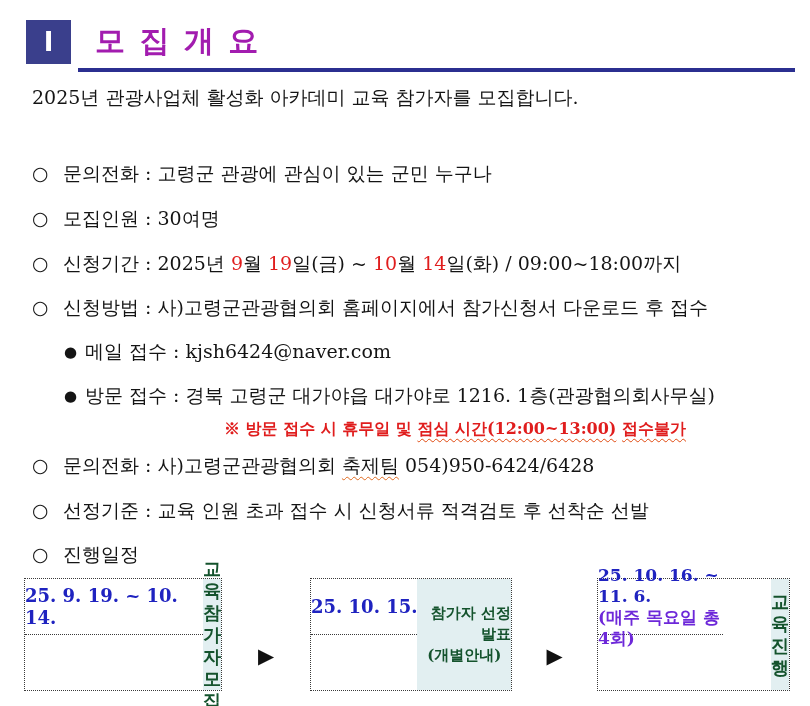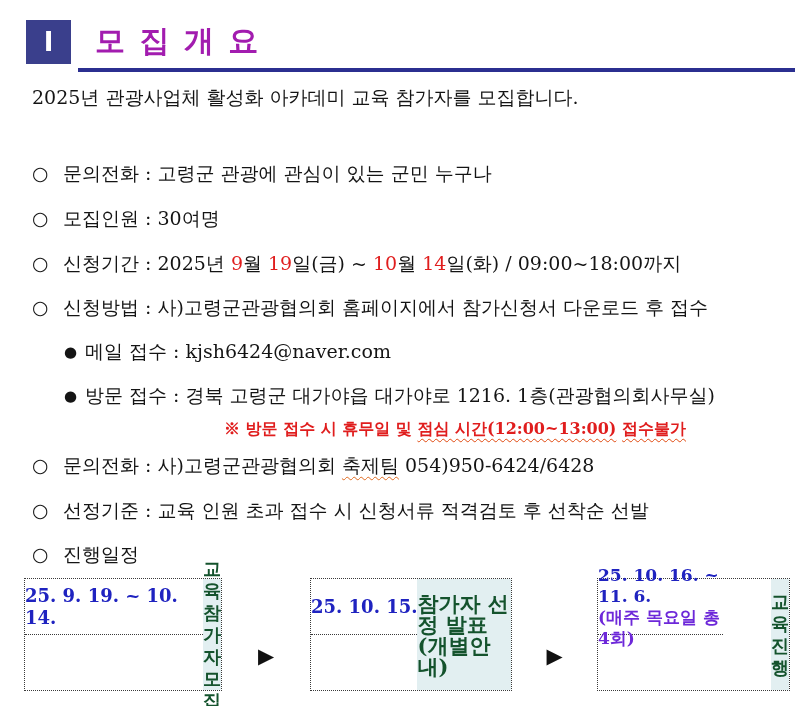--- a/index.html
+++ b/index.html
@@ -108,21 +108,21 @@
     </div>
 
     <div class="sched-gap gap-w1">
       <span class="sched-arrow">▶</span>
     </div>
 
     <div class="sched-box box-w2">
       <div class="sched-top">
         <span>25. 10. 15.</span>
       </div>
-      <div class="sched-bottom" style="font-size:21px;line-height:21px;">
+      <div class="sched-bottom" style="font-size:15px;line-height:21px;text-align:right;">
         <span>참가자 선정 발표</span>
         <span>(개별안내)</span>
       </div>
     </div>
 
     <div class="sched-gap gap-w2">
       <span class="sched-arrow">▶</span>
     </div>
 
     <div class="sched-box box-w3">

